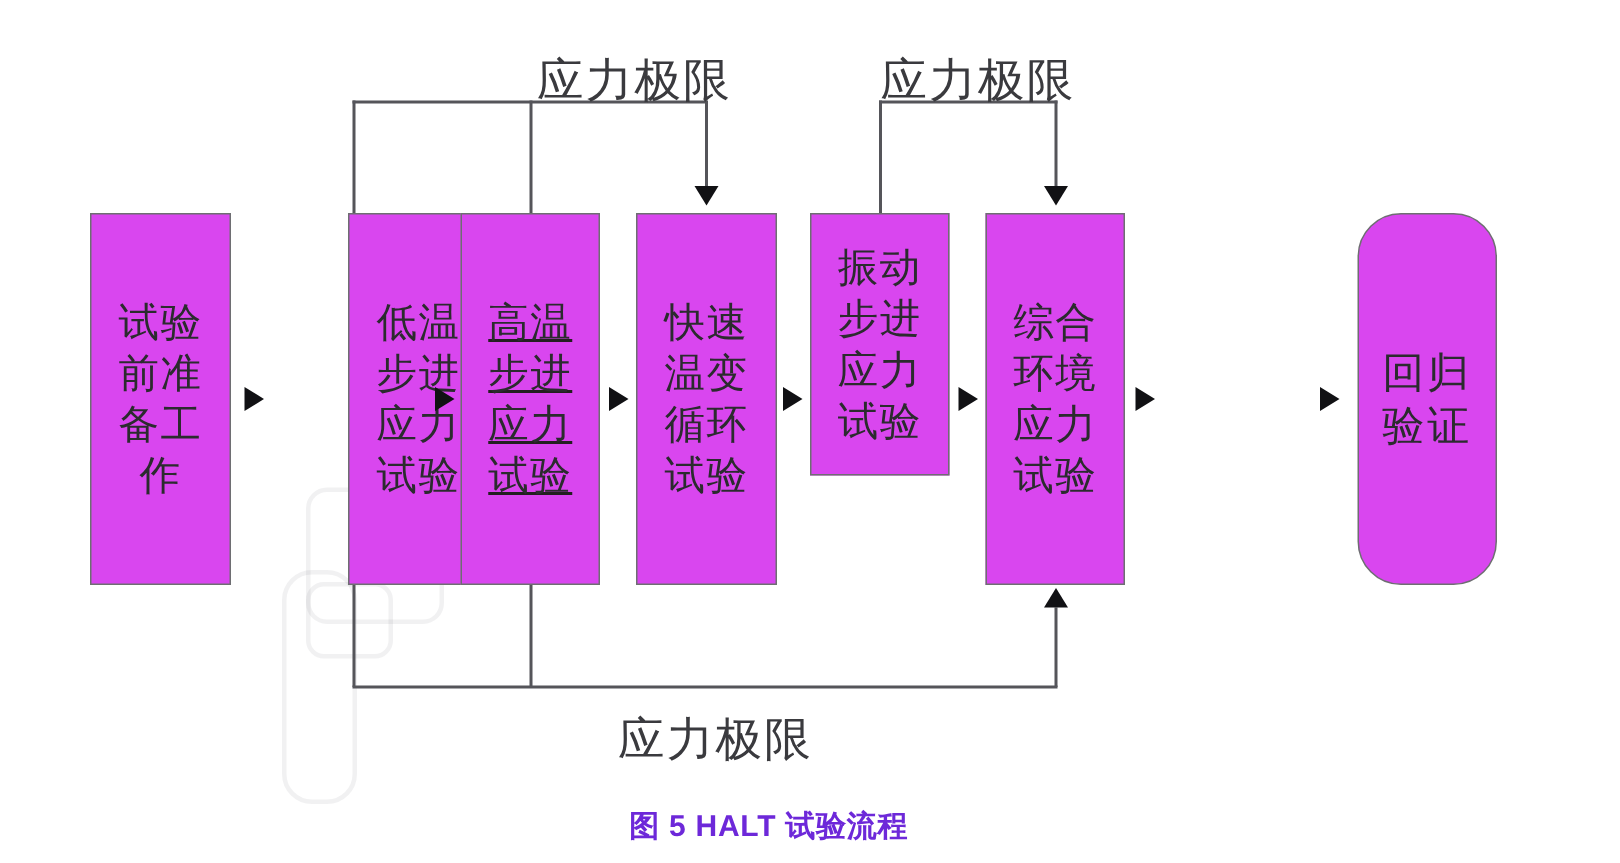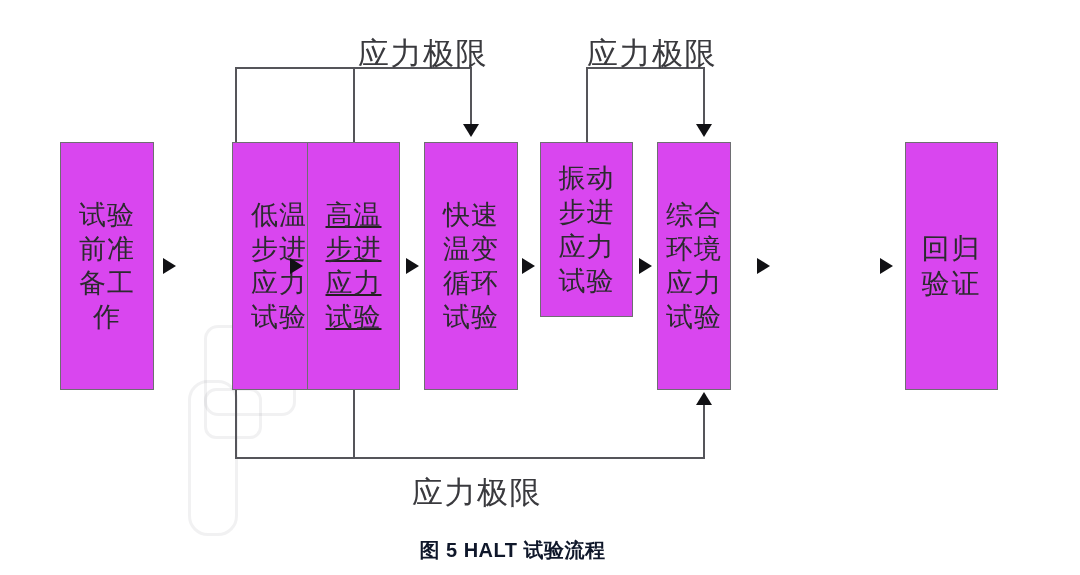--- a/index.html
+++ b/index.html
@@ -93,21 +93,21 @@
   
   .caption {
     position: absolute;
     left: 0;
     width: 1025px;
     top: 537px;
     text-align: center;
     font-size: 20px;
     font-weight: bold;
     letter-spacing: 0.5px;
-    color: #0f172a;
+    color: #6d28d9;
   }
 </style>
 </head>
 <body>
 
 <div id="page">
 
   <div class="watermark wm-a"></div>
   <div class="watermark wm-b"></div>
   <div class="watermark wm-c"></div>
@@ -161,29 +161,29 @@
 试验</span>
   </div>
 
   <div class="node" style="left:540px; top:142px; width:93px;  height:175px;">
     <span class="node-label">振动
 步进
 应力
 试验</span>
   </div>
 
-  <div class="node" style="left:657px; top:142px; width:74px;  height:248px;">
+  <div class="node" style="left:657px; top:142px; width:93px;  height:248px;">
     <span class="node-label">综合
 环境
 应力
 试验</span>
   </div>
 
 
-  <div class="node" style="left:905px; top:142px; width:93px;  height:248px;">
+  <div class="node" style="left:905px; top:142px; width:93px;  height:248px;border-radius:29px;">
     <span class="node-label wide">回归
 验证</span>
   </div>
 
   <div class="arrow-right" style="left:163px; top:258px;"></div>
   <div class="arrow-right" style="left:290px; top:258px;"></div>
   <div class="arrow-right" style="left:406px; top:258px;"></div>
   <div class="arrow-right" style="left:522px; top:258px;"></div>
   <div class="arrow-right" style="left:639px; top:258px;"></div>
   <div class="arrow-right" style="left:757px; top:258px;"></div>

